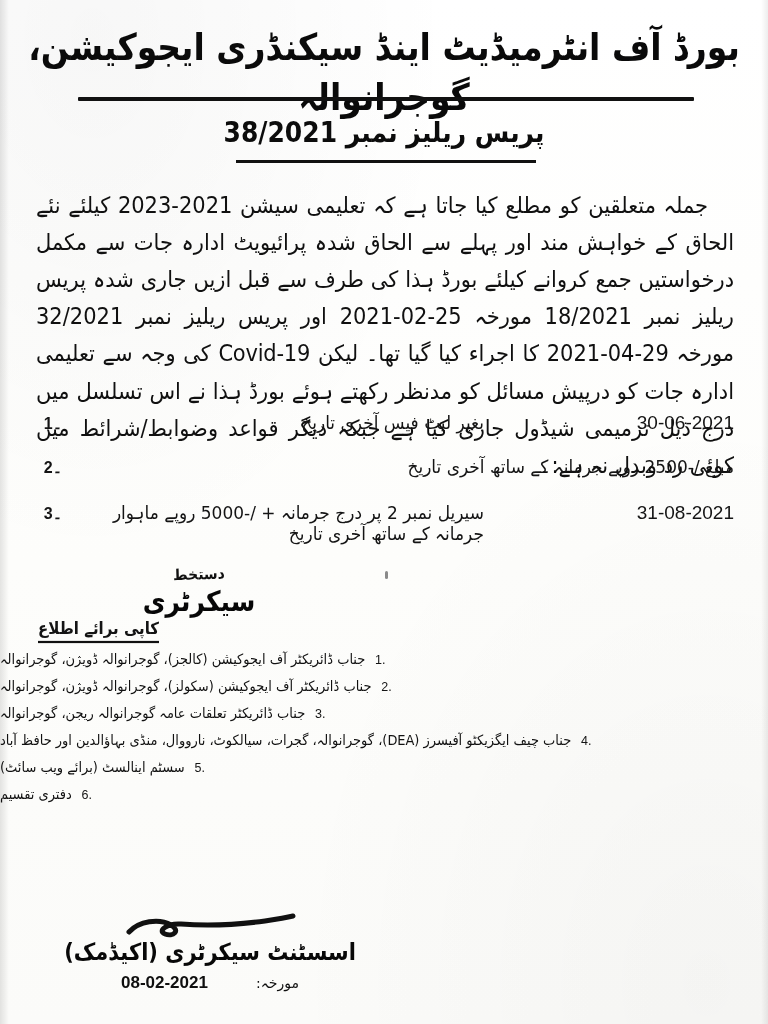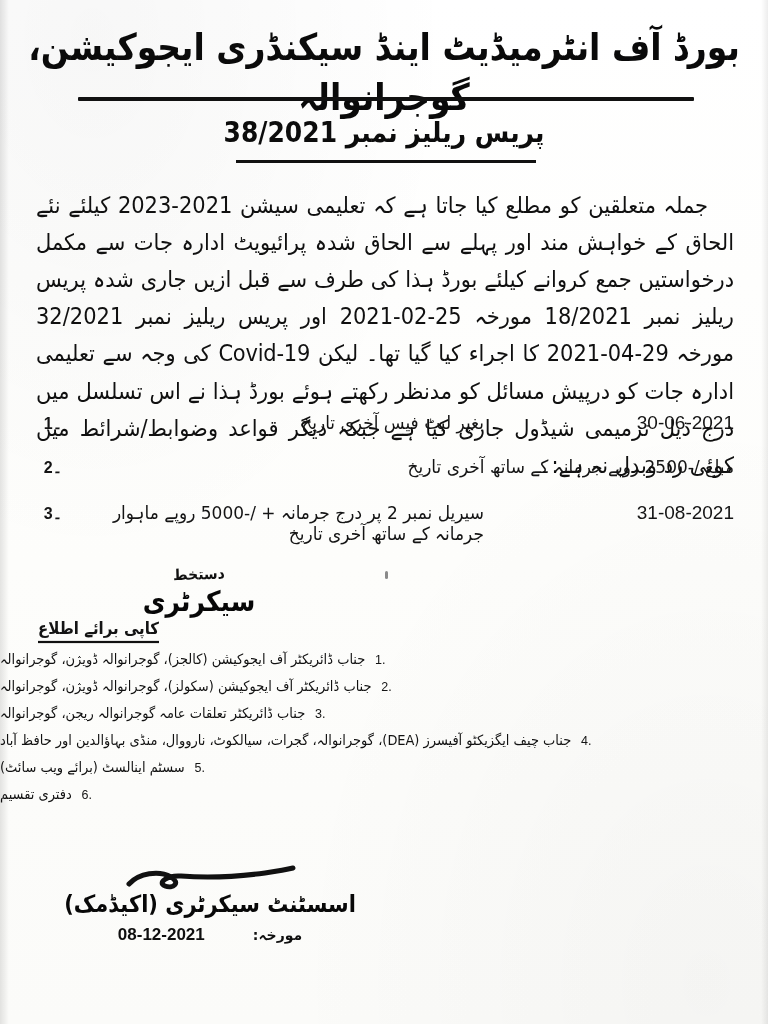--- a/index.html
+++ b/index.html
@@ -243,21 +243,21 @@
     direction: ltr;
     font-family: "Liberation Sans", sans-serif;
     font-size: 12.5px;
     margin-right: 8px;
   }
   .copy-row .copy-gap { flex: 1 1 auto; }
 
   
   .bottom-sig {
     position: absolute;
-    top: 864px;
+    top: 912px;
     left: 60px;
     width: 300px;
     direction: rtl;
     text-align: center;
   }
   .scribble {
     display: block;
     height: 30px;
     margin: 0 auto 0 auto;
     width: 190px;
@@ -279,21 +279,21 @@
   }
   .bottom-date .dval {
     direction: ltr;
     unicode-bidi: embed;
     font-family: "Liberation Sans", sans-serif;
     font-size: 17px;
     font-weight: 600;
   }
   .bottom-date .dlabel {
     font-size: 14px;
-    font-weight: bold;
+    font-weight: normal;
     margin-left: 48px;
   }
 </style>
 </head>
 <body>
 
 <div class="paper"></div>
 <div class="edge-left"></div>
 <div class="edge-right"></div>
 
@@ -381,17 +381,17 @@
 
   </div>
 
   <div class="bottom-sig">
     <svg class="scribble" viewBox="0 0 190 30">
       <path d="M14 20 C24 9, 44 6, 56 13 C66 19, 58 25, 50 22 C42 19, 52 11, 66 12 C92 14, 120 13, 150 9 C160 7.5, 170 6, 178 4" fill="none" stroke="#111" stroke-width="5" stroke-linecap="round"></path>
       <path d="M96 13 C112 12, 138 11, 160 8" fill="none" stroke="#111" stroke-width="2.5" stroke-linecap="round"></path>
     </svg>
     <span class="bottom-role">اسسٹنٹ سیکرٹری (اکیڈمک)</span>
     <span class="bottom-date">
-      <span class="dlabel">مورخہ:</span><span class="dval">08-12-2021</span>
+      <span class="dlabel">مورخہ:</span><span class="dval">08-02-2021</span>
     </span>
   </div>
 
 </div>
 
 </body></html>

